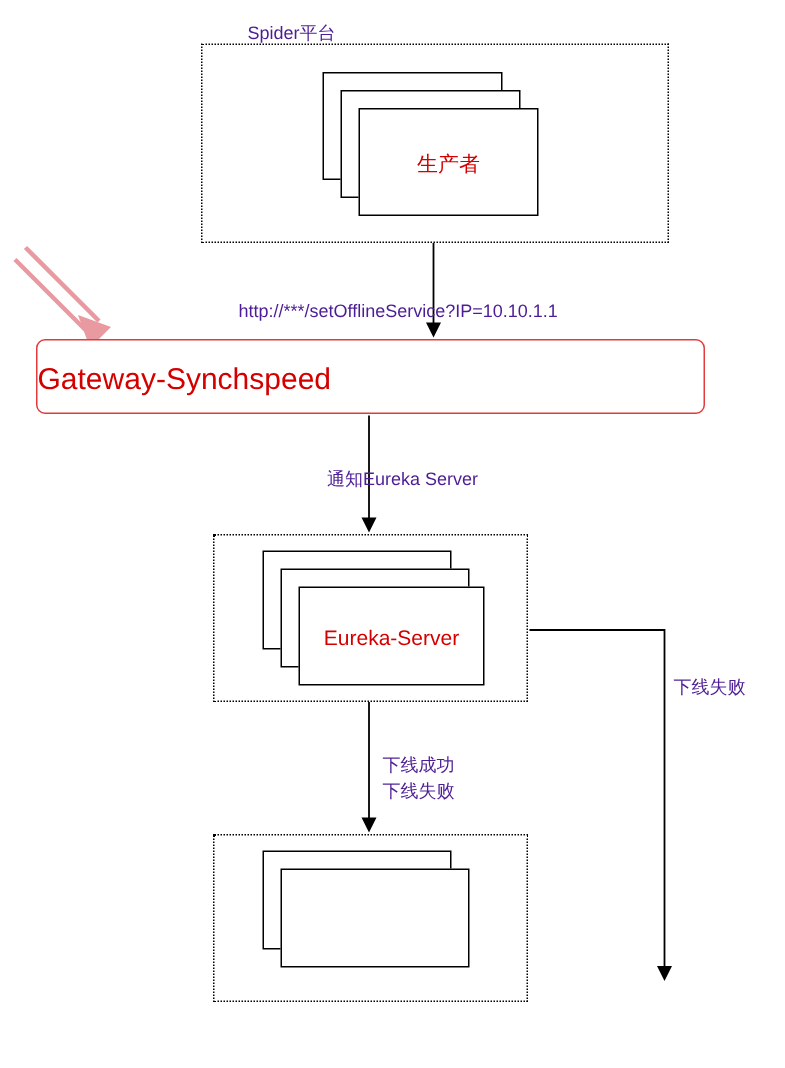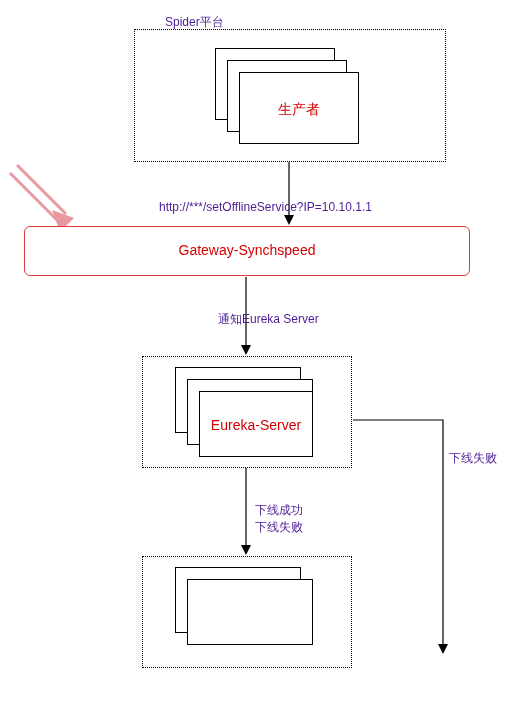--- a/index.html
+++ b/index.html
@@ -46,22 +46,21 @@
   }
 
   .gateway-box {
     border: 1.5px solid #e33b3b;
     border-radius: 6px;
     background: #fff;
     box-sizing: border-box;
   }
   .gateway-label {
     color: #d40000;
-    font-size: 14px;
-    text-align: center;
+    font-size: 20px;
     width: 100%;
   }
 
   .arrow-line {
     stroke: #000;
     stroke-width: 1.2;
     fill: none;
   }
   .arrow-head {
     fill: #000;
@@ -115,21 +114,21 @@
 <div class="layer gateway-box" style="left:24px; top:226px; width:446px; height:50px;">
   <div class="gateway-label" style="position:absolute; top:15px;">Gateway-Synchspeed</div>
 </div>
 
 <div class="layer small-label" style="left:218px; top:311px;text-align:center;">通知Eureka Server</div>
 
 <div class="layer dotted-box" style="left:142px; top:356px; width:210px; height:112px;">
   <div class="card-stack" style="position:absolute; left:32px; top:10px; width:160px; height:92px;">
     <div class="card" style="left:0px; top:0px; width:126px; height:66px;"></div>
     <div class="card" style="left:12px; top:12px; width:126px; height:66px;"></div>
-    <div class="card" style="left:24px; top:24px; width:114px; height:66px;">
+    <div class="card" style="left:24px; top:24px; width:124px; height:66px;">
       <div class="card-label" style="top:25px;">Eureka-Server</div>
     </div>
   </div>
 </div>
 
 <div class="layer small-label" style="left:449px; top:450px;">下线失败</div>
 
 <div class="layer small-label" style="left:255px; top:502px;">下线成功</div>
 <div class="layer small-label" style="left:255px; top:519px;">下线失败</div>
 

